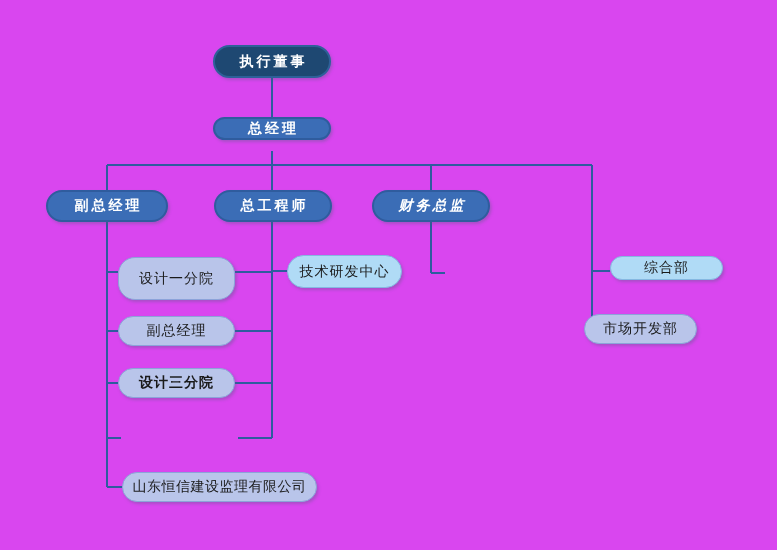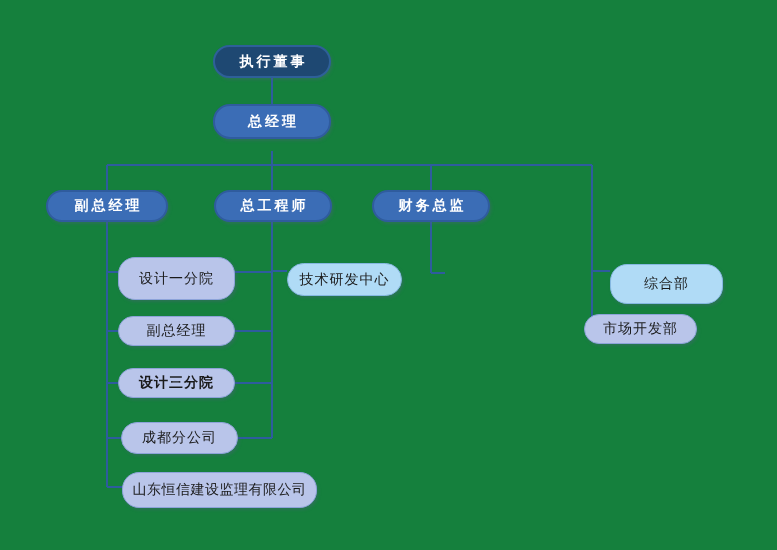--- a/index.html
+++ b/index.html
@@ -1,19 +1,19 @@
 <!DOCTYPE html>
 <html><head>
 <meta charset="utf-8">
 <style>
   html,body{margin:0;padding:0;background:#ffffff;}
   .canvas{
     position:relative;
     width:777px;height:550px;
-    background:#15803d;
+    background:#d946ef;
     font-family:"Liberation Sans","DejaVu Sans",sans-serif;
     overflow:hidden;
   }
   .connectors{position:absolute;left:0;top:0;z-index:0;}
   .connectors path{stroke:#2E5C9E;stroke-width:2;fill:none;}
   .pill{
     position:absolute;
     z-index:1;
     display:flex;align-items:center;justify-content:center;
     border-radius:17px;
@@ -29,21 +29,21 @@
   .lv2{
     background:#3B6DB6;border:2px solid #2F5C9E;
     color:#ffffff;font-weight:bold;letter-spacing:3px;text-indent:3px;
   }
   .lavender{
     background:#B9C5EA;border:1.5px solid #8CA3D9;
     color:#1a1a1a;letter-spacing:1px;
   }
   .lightblue{
     background:#B0DBF6;border:1.5px solid #85B8E1;
-    color:#1a1a1a;letter-spacing:1px;margin-top:8px;
+    color:#1a1a1a;letter-spacing:1px;
   }
 </style>
 </head>
 <body>
 
 <div class="canvas">
 
   <svg class="connectors" width="777" height="550" viewBox="0 0 777 550">
 
     <path d="M272,78 V120"></path>
@@ -73,38 +73,37 @@
     <path d="M235,331 H272"></path>
     <path d="M235,383 H272"></path>
     <path d="M238,438 H272"></path>
 
     <path d="M431,222 V273"></path>
     <path d="M431,273 H445"></path>
   </svg>
 
   <div class="pill lv1" style="left:213px;top:45px;width:118px;height:33px;">执行董事</div>
 
-  <div class="pill lv2" style="left:213px;top:104px;width:118px;height:35px;">总经理</div>
+  <div class="pill lv2" style="left:213px;top:117px;width:118px;height:23px;">总经理</div>
 
   <div class="pill lv2" style="left:46px;top:190px;width:122px;height:32px;">副总经理</div>
 
   <div class="pill lv2" style="left:214px;top:190px;width:118px;height:32px;">总工程师</div>
 
-  <div class="pill lv2" style="left:372px;top:190px;width:118px;height:32px;">财务总监</div>
+  <div class="pill lv2" style="left:372px;top:190px;width:118px;height:32px;font-style:italic;">财务总监</div>
 
   <div class="pill lavender" style="left:118px;top:257px;width:117px;height:43px;">设计一分院</div>
 
   <div class="pill lavender" style="left:118px;top:316px;width:117px;height:30px;">副总经理</div>
 
   <div class="pill lavender" style="left:118px;top:368px;width:117px;height:30px;font-weight:bold;">设计三分院</div>
 
-  <div class="pill lavender" style="left:121px;top:422px;width:117px;height:32px;">成都分公司</div>
 
-  <div class="pill lavender" style="left:122px;top:472px;width:195px;height:36px;letter-spacing:0.5px;">山东恒信建设监理有限公司</div>
+  <div class="pill lavender" style="left:122px;top:472px;width:195px;height:30px;letter-spacing:0.5px;">山东恒信建设监理有限公司</div>
 
   <div class="pill lightblue" style="left:287px;top:255px;width:115px;height:33px;">技术研发中心</div>
 
 
-  <div class="pill lightblue" style="left:610px;top:256px;width:113px;height:40px;">综合部</div>
+  <div class="pill lightblue" style="left:610px;top:256px;width:113px;height:24px;">综合部</div>
 
   <div class="pill lavender" style="left:584px;top:314px;width:113px;height:30px;">市场开发部</div>
 
 </div>
 
 </body></html>

